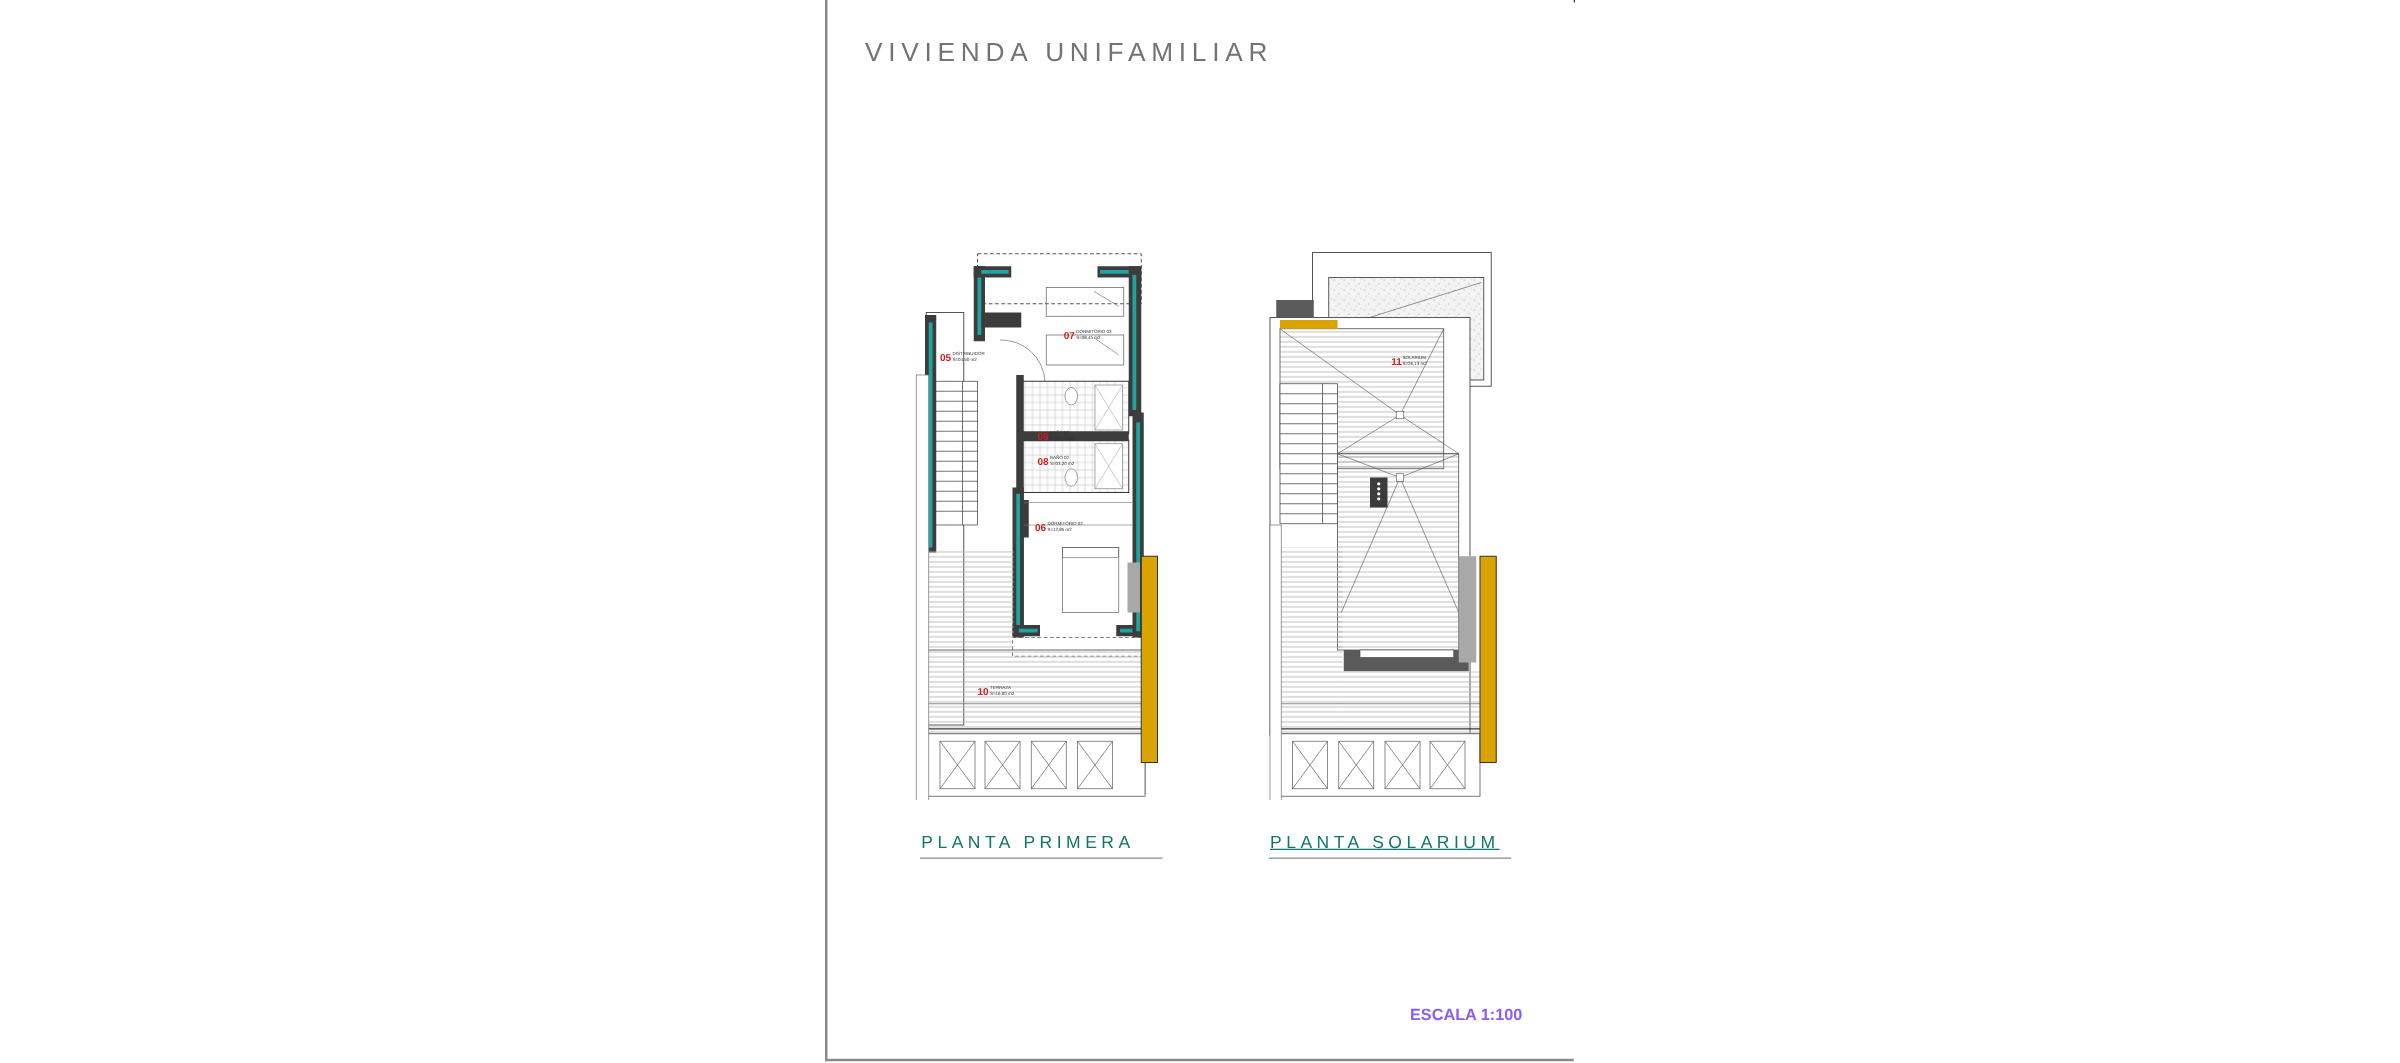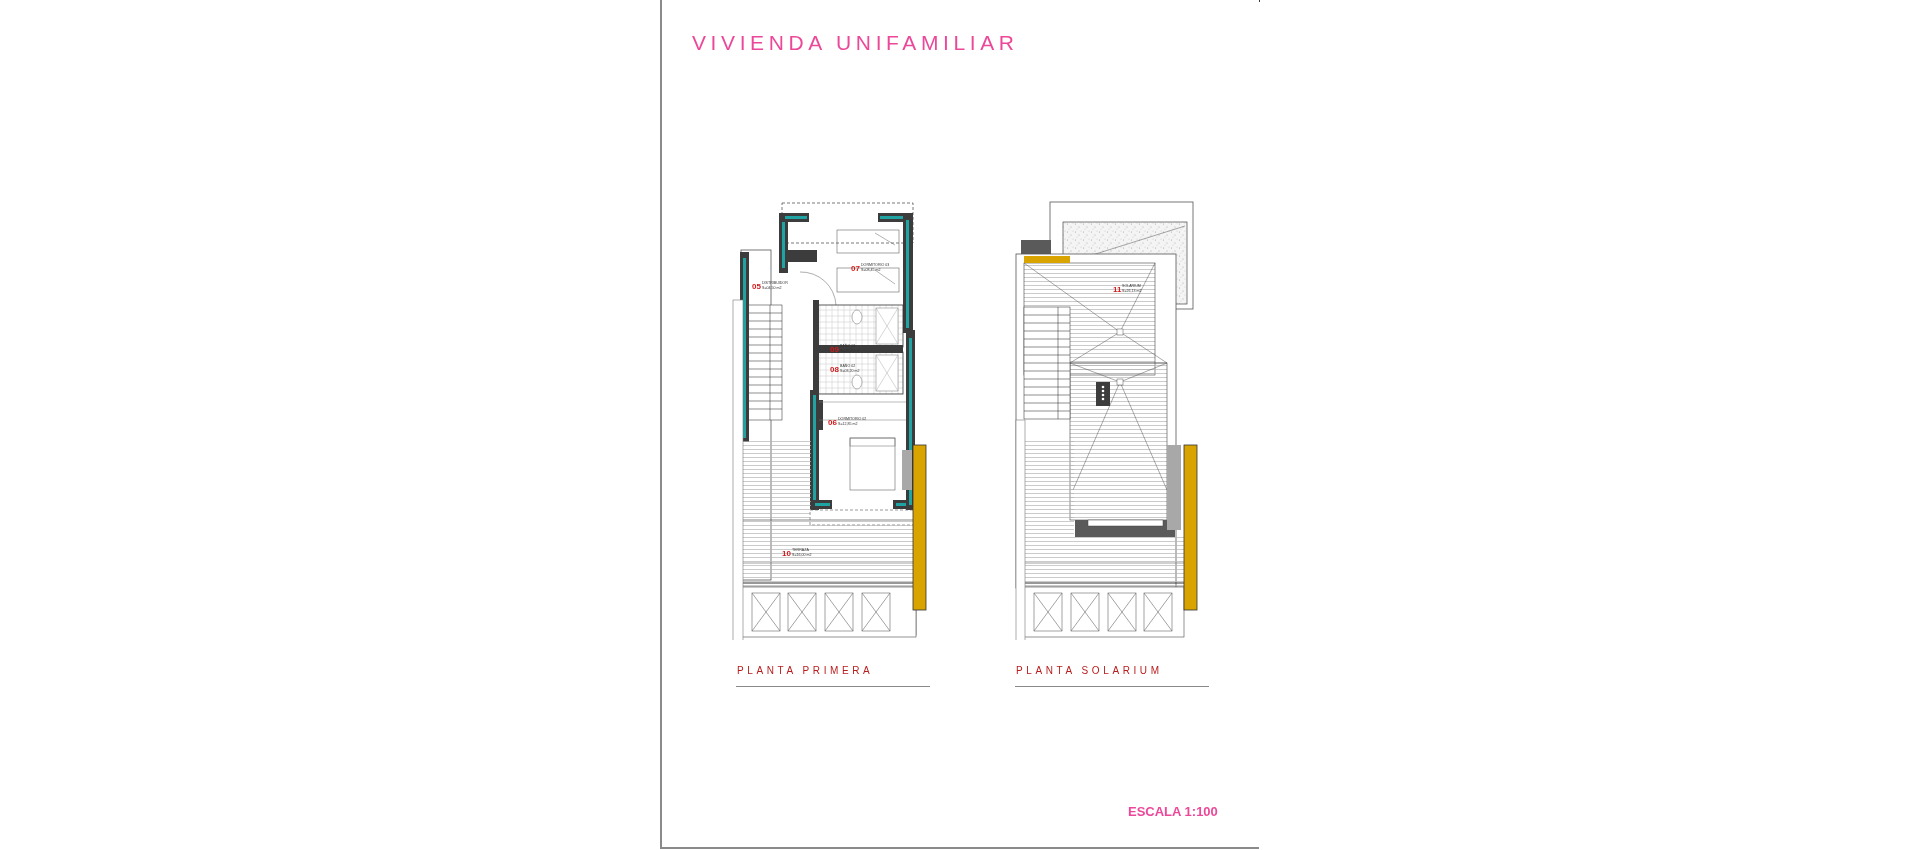--- a/index.html
+++ b/index.html
@@ -1,24 +1,24 @@
 <!DOCTYPE html>
 <html><head>
 <meta charset="utf-8">
 <style>
   html,body{margin:0;padding:0;background:#ffffff;}
   body{width:1920px;height:850px;position:relative;overflow:hidden;font-family:"Liberation Sans",sans-serif;}
   .page{position:absolute;left:660px;top:0;width:599px;height:849px;background:#fff;
         border-left:2px solid #8a8a8a;border-bottom:2px solid #8a8a8a;box-sizing:border-box;}
   .page-topline{position:absolute;left:660px;top:0;width:600px;height:2px;background:#3a3a3a;}
-  .title{position:absolute;left:30px;top:28px;color:#ec4899;font-size:21px;letter-spacing:4.6px;line-height:30px;font-weight:normal;}
+  .title{position:absolute;left:30px;top:28px;color:#737373;font-size:21px;letter-spacing:4.6px;line-height:30px;font-weight:normal;}
   .title div{white-space:nowrap;}
-  .plan-label{position:absolute;color:#b91c1c;font-size:10px;letter-spacing:3.6px;white-space:nowrap;}
+  .plan-label{position:absolute;color:#0f766e;font-size:14px;letter-spacing:3.6px;white-space:nowrap;}
   .plan-underline{position:absolute;height:1px;background:#8a8a8a;}
-  .scale{position:absolute;left:1128px;top:804px;color:#ec4899;font-size:13px;font-weight:bold;white-space:nowrap;}
+  .scale{position:absolute;left:1128px;top:804px;color:#8b5cf6;font-size:13px;font-weight:bold;white-space:nowrap;}
   svg{position:absolute;}
   .rlabel{font-family:"Liberation Sans",sans-serif;}
 </style>
 </head>
 <body>
 
 <div class="page-topline"></div>
 <div class="page">
   <div class="title">
     <div>VIVIENDA UNIFAMILIAR</div>
@@ -255,16 +255,16 @@
   </g>
   <rect x="6" y="230" width="9" height="225" fill="#fff" stroke="#777" stroke-width="0.6"></rect>
 
   <rect x="174" y="255" width="13" height="165" fill="#d9a300" stroke="#333" stroke-width="0.8"></rect>
 
   <text x="103" y="102" font-size="8" font-weight="bold" fill="#d31b1b" class="rlabel">11</text>
   <text x="112" y="97" font-size="3.6" fill="#333" class="rlabel">SOLARIUM</text>
   <text x="112" y="102" font-size="3.6" fill="#333" class="rlabel">S=26,13 m2</text>
 </svg>
 
-<div class="plan-label" style="left:1016px;top:665px;">PLANTA SOLARIUM</div>
+<div class="plan-label" style="left:1016px;top:665px;text-decoration:underline;">PLANTA SOLARIUM</div>
 <div class="plan-underline" style="left:1015px;top:686px;width:194px;"></div>
 
 <div class="scale">ESCALA 1:100</div>
 
 </body></html>

